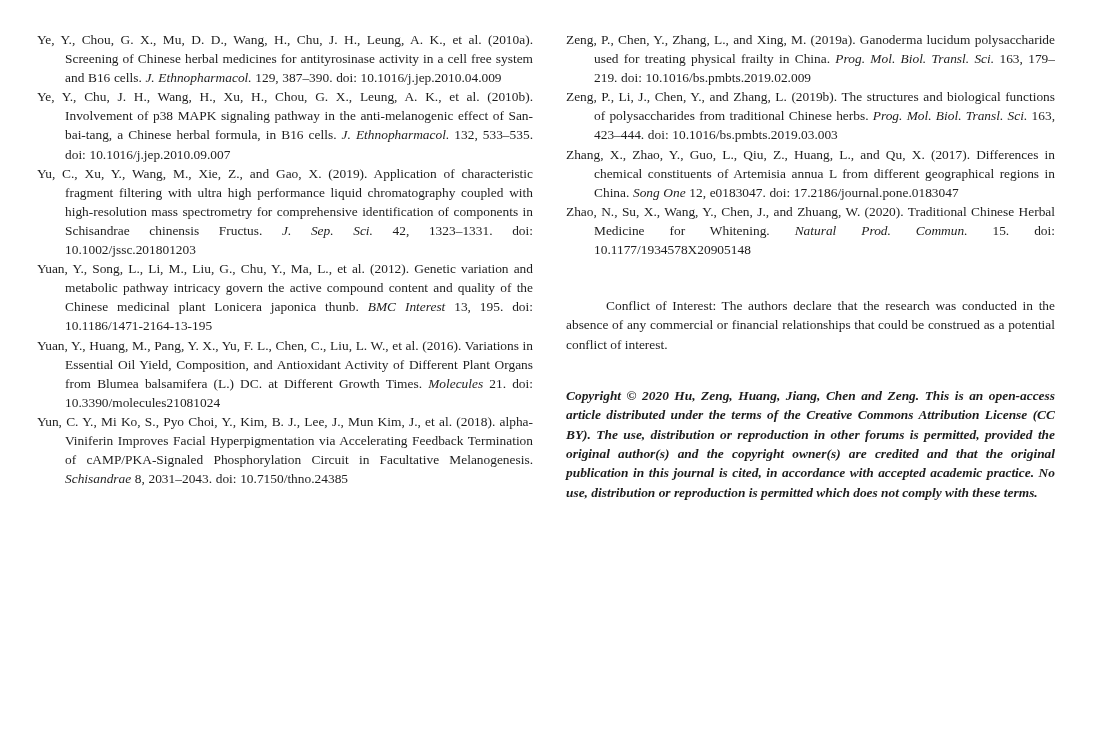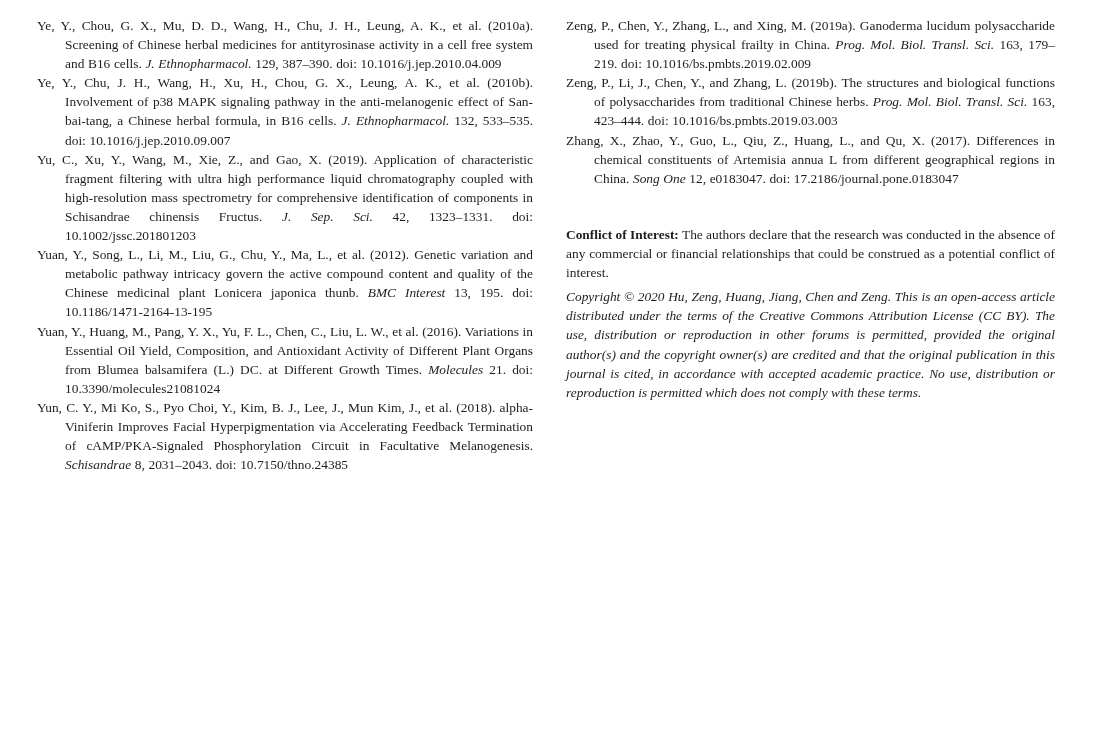--- a/index.html
+++ b/index.html
@@ -8,21 +8,21 @@
     height: 738px;
     background: #ffffff;
     font-family: "Liberation Serif", "DejaVu Serif", serif;
     color: #1d1d1d;
     overflow: hidden;
   }
   .page {
     box-sizing: border-box;
     width: 1100px;
     height: 738px;
-    padding: 16px 45px 0 37px;
+    padding: 30px 45px 0 37px;
     display: flex;
     gap: 33px;
   }
   .col {
     width: 496px;
     flex: 0 0 496px;
   }
   .col.right { flex: 0 0 489px; width: 489px; }
   .ref {
     margin: 0;
@@ -33,42 +33,43 @@
     text-indent: -28px;
     word-spacing: 0.02em;
   }
   .para {
     margin: 0;
     font-size: 13.4px;
     line-height: 19.3px;
     text-align: justify;
   }
   .coi { margin-top: 37px; }
-  .copyright { margin-top: 4px; font-style: italic; }
+  .copyright { margin-top: 32px; font-style: italic; font-weight: bold; }
   .it { font-style: italic; }
-  .bold { font-weight: bold; }
+  .bold { font-weight: normal; margin-left: 40px; }
 </style>
 </head>
 <body>
 
 <div class="page">
   <div class="col left">
       <p class="ref"><span>Ye, Y., Chou, G. X., Mu, D. D., Wang, H., Chu, J. H., Leung, A. K., et al. (2010a). Screening of Chinese herbal medicines for antityrosinase activity in a cell free system and B16 cells. </span><span class="it">J. Ethnopharmacol.</span><span> 129, 387–390. doi: 10.1016/j.jep.2010.04.009</span></p>
       <p class="ref"><span>Ye, Y., Chu, J. H., Wang, H., Xu, H., Chou, G. X., Leung, A. K., et al. (2010b). Involvement of p38 MAPK signaling pathway in the anti-melanogenic effect of San-bai-tang, a Chinese herbal formula, in B16 cells. </span><span class="it">J. Ethnopharmacol.</span><span> 132, 533–535. doi: 10.1016/j.jep.2010.09.007</span></p>
       <p class="ref"><span>Yu, C., Xu, Y., Wang, M., Xie, Z., and Gao, X. (2019). Application of characteristic fragment filtering with ultra high performance liquid chromatography coupled with high-resolution mass spectrometry for comprehensive identification of components in Schisandrae chinensis Fructus. </span><span class="it">J. Sep. Sci.</span><span> 42, 1323–1331. doi: 10.1002/jssc.201801203</span></p>
       <p class="ref"><span>Yuan, Y., Song, L., Li, M., Liu, G., Chu, Y., Ma, L., et al. (2012). Genetic variation and metabolic pathway intricacy govern the active compound content and quality of the Chinese medicinal plant Lonicera japonica thunb. </span><span class="it">BMC Interest</span><span> 13, 195. doi: 10.1186/1471-2164-13-195</span></p>
       <p class="ref"><span>Yuan, Y., Huang, M., Pang, Y. X., Yu, F. L., Chen, C., Liu, L. W., et al. (2016). Variations in Essential Oil Yield, Composition, and Antioxidant Activity of Different Plant Organs from Blumea balsamifera (L.) DC. at Different Growth Times. </span><span class="it">Molecules</span><span> 21. doi: 10.3390/molecules21081024</span></p>
       <p class="ref"><span>Yun, C. Y., Mi Ko, S., Pyo Choi, Y., Kim, B. J., Lee, J., Mun Kim, J., et al. (2018). alpha-Viniferin Improves Facial Hyperpigmentation via Accelerating Feedback Termination of cAMP/PKA-Signaled Phosphorylation Circuit in Facultative Melanogenesis. </span><span class="it">Schisandrae</span><span> 8, 2031–2043. doi: 10.7150/thno.24385</span></p>
     </div>
 
   <div class="col right">
     <div>
         <p class="ref"><span>Zeng, P., Chen, Y., Zhang, L., and Xing, M. (2019a). Ganoderma lucidum polysaccharide used for treating physical frailty in China. </span><span class="it">Prog. Mol. Biol. Transl. Sci.</span><span> 163, 179–219. doi: 10.1016/bs.pmbts.2019.02.009</span></p>
         <p class="ref"><span>Zeng, P., Li, J., Chen, Y., and Zhang, L. (2019b). The structures and biological functions of polysaccharides from traditional Chinese herbs. </span><span class="it">Prog. Mol. Biol. Transl. Sci.</span><span> 163, 423–444. doi: 10.1016/bs.pmbts.2019.03.003</span></p>
         <p class="ref"><span>Zhang, X., Zhao, Y., Guo, L., Qiu, Z., Huang, L., and Qu, X. (2017). Differences in chemical constituents of Artemisia annua L from different geographical regions in China. </span><span class="it">Song One</span><span> 12, e0183047. doi: 17.2186/journal.pone.0183047</span></p>
+        <p class="ref"><span>Zhao, N., Su, X., Wang, Y., Chen, J., and Zhuang, W. (2020). Traditional Chinese Herbal Medicine for Whitening. </span><span class="it">Natural Prod. Commun.</span><span> 15. doi: 10.1177/1934578X20905148</span></p>
       </div>
 
     <p class="para coi">
       <span class="bold">Conflict of Interest:</span><span> The authors declare that the research was conducted in the absence of any commercial or financial relationships that could be construed as a potential conflict of interest.</span>
     </p>
 
     <p class="para copyright">Copyright © 2020 Hu, Zeng, Huang, Jiang, Chen and Zeng. This is an open-access article distributed under the terms of the Creative Commons Attribution License (CC BY). The use, distribution or reproduction in other forums is permitted, provided the original author(s) and the copyright owner(s) are credited and that the original publication in this journal is cited, in accordance with accepted academic practice. No use, distribution or reproduction is permitted which does not comply with these terms.</p>
   </div>
 </div>
 

